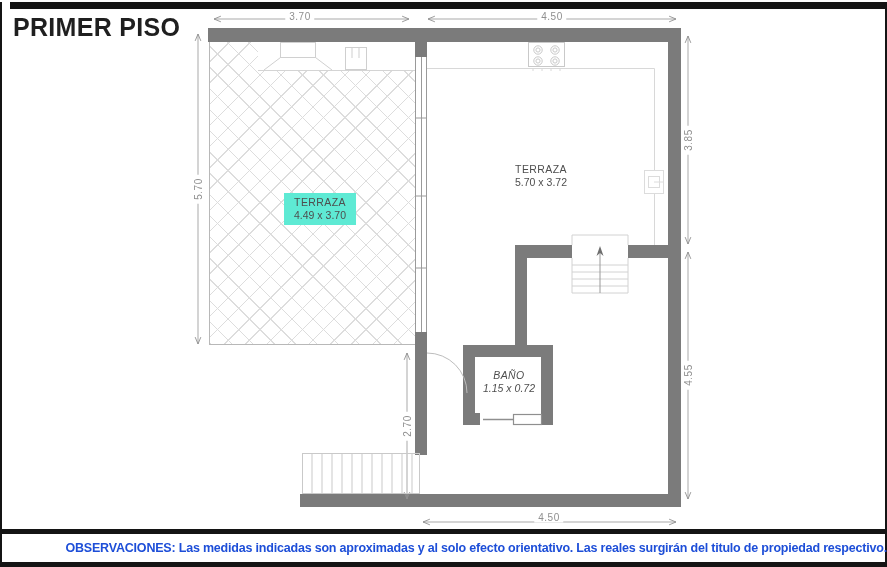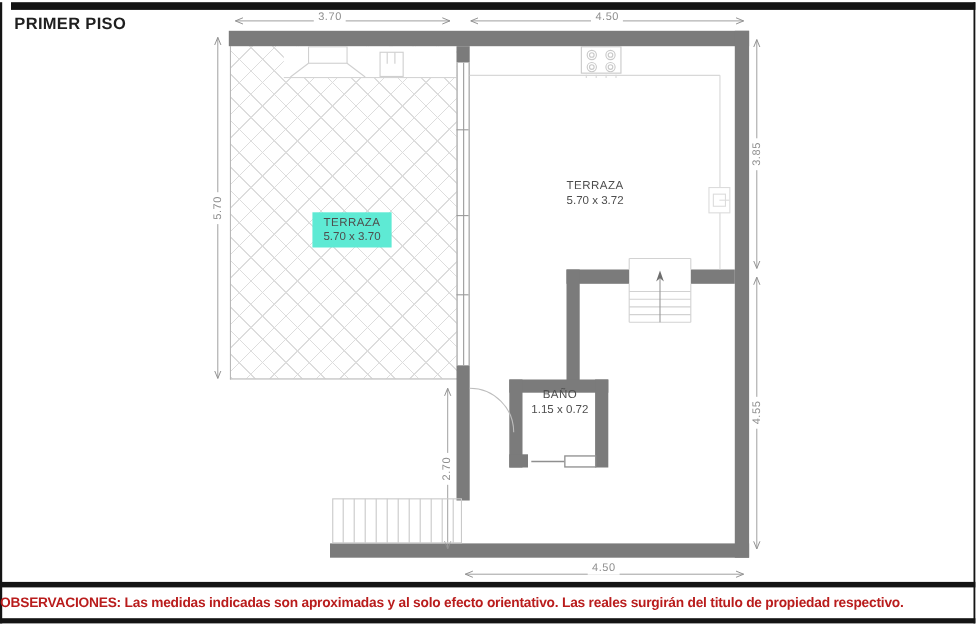--- a/index.html
+++ b/index.html
@@ -24,37 +24,37 @@
   
   .window{
     position:absolute;background:#ffffff;
     border-left:1px solid #9a9a9a;border-right:1px solid #9a9a9a;
   }
   .window::after{
     content:"";position:absolute;left:50%;top:0;bottom:0;width:1px;background:#9a9a9a;
   }
   
   .title{
-    position:absolute;left:13px;top:13px;font-size:15px;font-weight:600;
+    position:absolute;left:13px;top:13px;font-size:25px;font-weight:600;
     color:#1f1f1f;letter-spacing:0.3px;
   }
   .room-label{
     position:absolute;transform:translate(-50%,-50%);text-align:center;
     font-size:10.5px;line-height:13px;color:#4e4e4e;white-space:nowrap;
   }
   .room-label .rname{letter-spacing:0.4px;}
   .room-label.boxed{background:#5eead4;padding:3px 10px;}
   .dim{
     position:absolute;transform:translate(-50%,-50%);font-size:10px;color:#8f8f8f;
     background:#ffffff;padding:0 4px;white-space:nowrap;letter-spacing:0.5px;
   }
   .dim.vert{transform:translate(-50%,-50%) rotate(-90deg);}
   .footer-text{
     position:absolute;left:0;top:534px;width:100%;height:28px;line-height:28px;
-    text-align:left;font-size:12.5px;font-weight:700;color:#b91c1c;letter-spacing:-0.2px;
+    text-align:right;font-size:12.5px;font-weight:700;color:#1d4ed8;letter-spacing:-0.2px;
   }
   svg.overlay{position:absolute;left:0;top:0;}
 </style>
 </head>
 <body>
 
 <div id="canvas">
 
   <div class="abs frame" style="left:10px;top:2px;right:0;height:7px;"></div>
   <div class="abs frame" style="left:0;top:2px;width:2px;bottom:0;"></div>
@@ -167,27 +167,27 @@
     <g>
       <path d="M483,419.5 H513" stroke="#8f8f8f" stroke-width="1.5"></path>
     </g>
     <g>
       <rect x="513.5" y="414.5" width="28" height="10" fill="#ffffff" stroke="#8f8f8f" stroke-width="1.2"></rect>
     </g>
   </svg>
 
   <div class="room-label boxed" style="left:320px;top:209px;">
     <div class="rname">TERRAZA</div>
-    <div class="rsize">5.70 x 3.70</div>
+    <div class="rsize">4.49 x 3.70</div>
   </div>
   <div class="room-label" style="left:541px;top:176px;">
     <div class="rname">TERRAZA</div>
     <div class="rsize">5.70 x 3.72</div>
   </div>
-  <div class="room-label" style="left:509px;top:366px;">
+  <div class="room-label" style="left:509px;top:382px;font-style:italic;">
     <div class="rname">BAÑO</div>
     <div class="rsize">1.15 x 0.72</div>
   </div>
 
   <div class="dim" style="left:300px;top:16px;">3.70</div>
   <div class="dim" style="left:552px;top:16px;">4.50</div>
   <div class="dim vert" style="left:198px;top:189px;">5.70</div>
   <div class="dim vert" style="left:688px;top:140px;">3.85</div>
   <div class="dim vert" style="left:688px;top:375px;">4.55</div>
   <div class="dim vert" style="left:407px;top:426px;">2.70</div>

